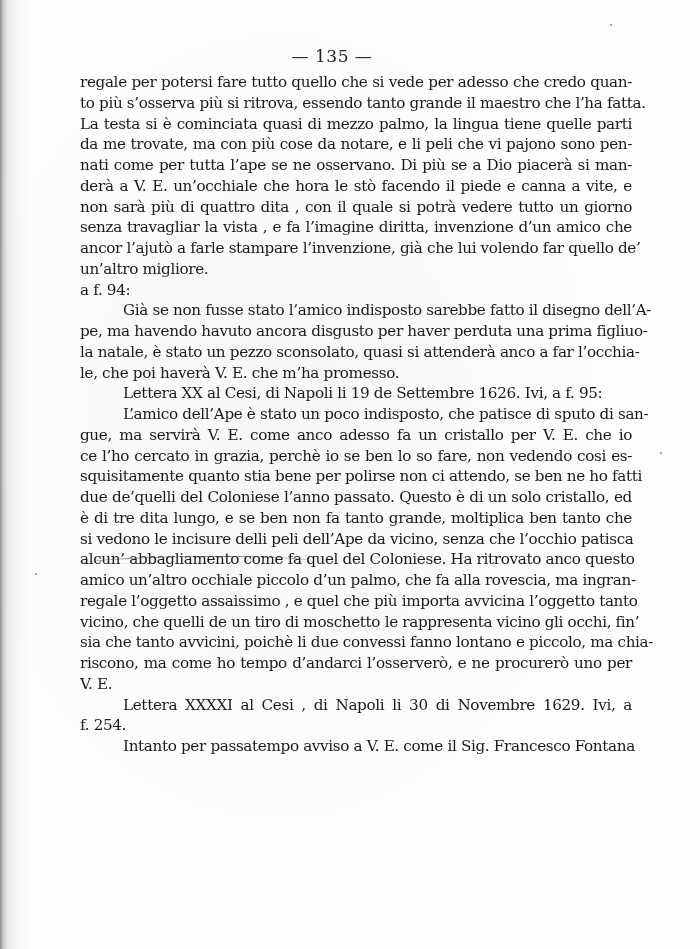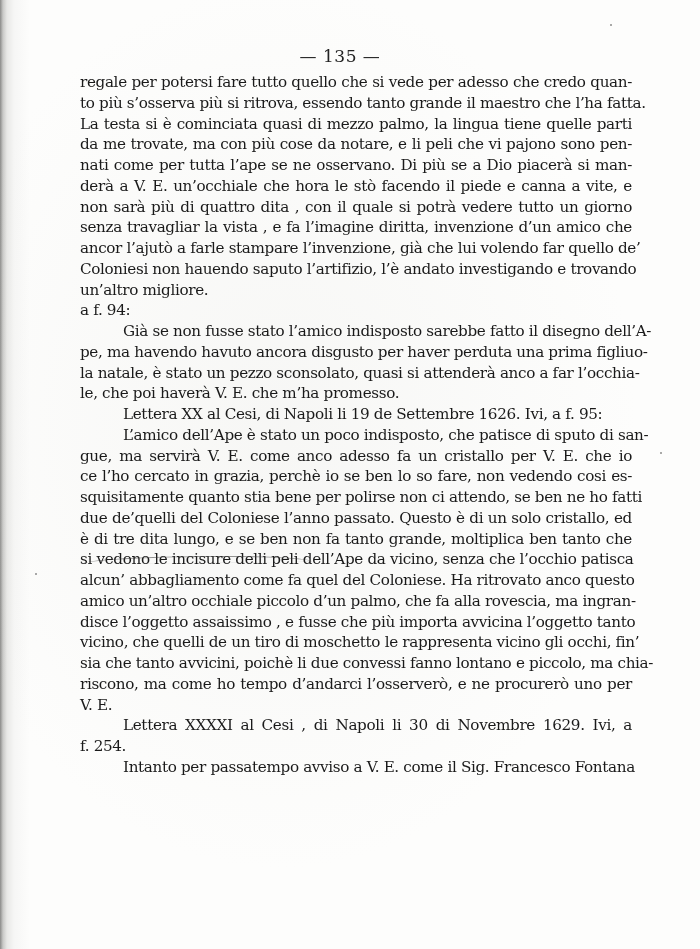--- a/index.html
+++ b/index.html
@@ -25,21 +25,20 @@
     }
     .page-number {
       position: absolute;
       top: 46px;
       left: 0;
       width: 664px;
       text-align: center;
       font-size: 17px;
       letter-spacing: 0.5px;
       color: #222;
-      padding-left: 8px;
     }
     .text-block {
       position: absolute;
       left: 80px;
       top: 72px;
       width: 552px;
     }
     .line {
       height: 20.75px;
       line-height: 20.75px;
@@ -83,38 +82,37 @@
   <div class="text-block">
     <div class="line">regale per potersi fare tutto quello che si vede per adesso che credo quan-</div>
     <div class="line">to più s’osserva più si ritrova, essendo tanto grande il maestro che l’ha fatta.</div>
     <div class="line">La testa si è cominciata quasi di mezzo palmo, la lingua tiene quelle parti</div>
     <div class="line">da me trovate, ma con più cose da notare, e li peli che vi pajono sono pen-</div>
     <div class="line">nati come per tutta l’ape se ne osservano. Di più se a Dio piacerà si man-</div>
     <div class="line">derà a V. E. un’occhiale che hora le stò facendo il piede e canna a vite, e</div>
     <div class="line">non sarà più di quattro dita , con il quale si potrà vedere tutto un giorno</div>
     <div class="line">senza travagliar la vista , e fa l’imagine diritta, invenzione d’un amico che</div>
     <div class="line">ancor l’ajutò a farle stampare l’invenzione, già che lui volendo far quello de’</div>
-    <div class="line">Coloniesi non hauendo saputo l’artifizio, l’è andato investigando e trovando</div>
     <div class="line last">un’altro migliore.</div>
     <div class="line last">a f. 94:</div>
     <div class="line indent">Già se non fusse stato l’amico indisposto sarebbe fatto il disegno dell’A-</div>
     <div class="line">pe, ma havendo havuto ancora disgusto per haver perduta una prima figliuo-</div>
     <div class="line">la natale, è stato un pezzo sconsolato, quasi si attenderà anco a far l’occhia-</div>
     <div class="line last">le, che poi haverà V. E. che m’ha promesso.</div>
     <div class="line indent last">Lettera XX al Cesi, di Napoli li 19 de Settembre 1626. Ivi, a f. 95:</div>
     <div class="line indent">L’amico dell’Ape è stato un poco indisposto, che patisce di sputo di san-</div>
     <div class="line">gue, ma servirà V. E. come anco adesso fa un cristallo per V. E. che io</div>
     <div class="line">ce l’ho cercato in grazia, perchè io se ben lo so fare, non vedendo cosi es-</div>
     <div class="line">squisitamente quanto stia bene per polirse non ci attendo, se ben ne ho fatti</div>
     <div class="line">due de’quelli del Coloniese l’anno passato. Questo è di un solo cristallo, ed</div>
     <div class="line">è di tre dita lungo, e se ben non fa tanto grande, moltiplica ben tanto che</div>
     <div class="line">si vedono le incisure delli peli dell’Ape da vicino, senza che l’occhio patisca</div>
     <div class="line">alcun’ abbagliamento come fa quel del Coloniese. Ha ritrovato anco questo</div>
     <div class="line">amico un’altro occhiale piccolo d’un palmo, che fa alla rovescia, ma ingran-</div>
-    <div class="line">disce l’oggetto assaissimo , e fusse che più importa avvicina l’oggetto tanto</div>
+    <div class="line">regale l’oggetto assaissimo , e quel che più importa avvicina l’oggetto tanto</div>
     <div class="line">vicino, che quelli de un tiro di moschetto le rappresenta vicino gli occhi, fin’</div>
     <div class="line">sia che tanto avvicini, poichè li due convessi fanno lontano e piccolo, ma chia-</div>
     <div class="line">riscono, ma come ho tempo d’andarci l’osserverò, e ne procurerò uno per</div>
     <div class="line last">V. E.</div>
     <div class="line indent">Lettera XXXXI al Cesi , di Napoli li 30 di Novembre 1629. Ivi, a</div>
     <div class="line last">f. 254.</div>
     <div class="line indent">Intanto per passatempo avviso a V. E. come il Sig. Francesco Fontana</div>
   </div>
 
   <div class="underline-stroke"></div>

